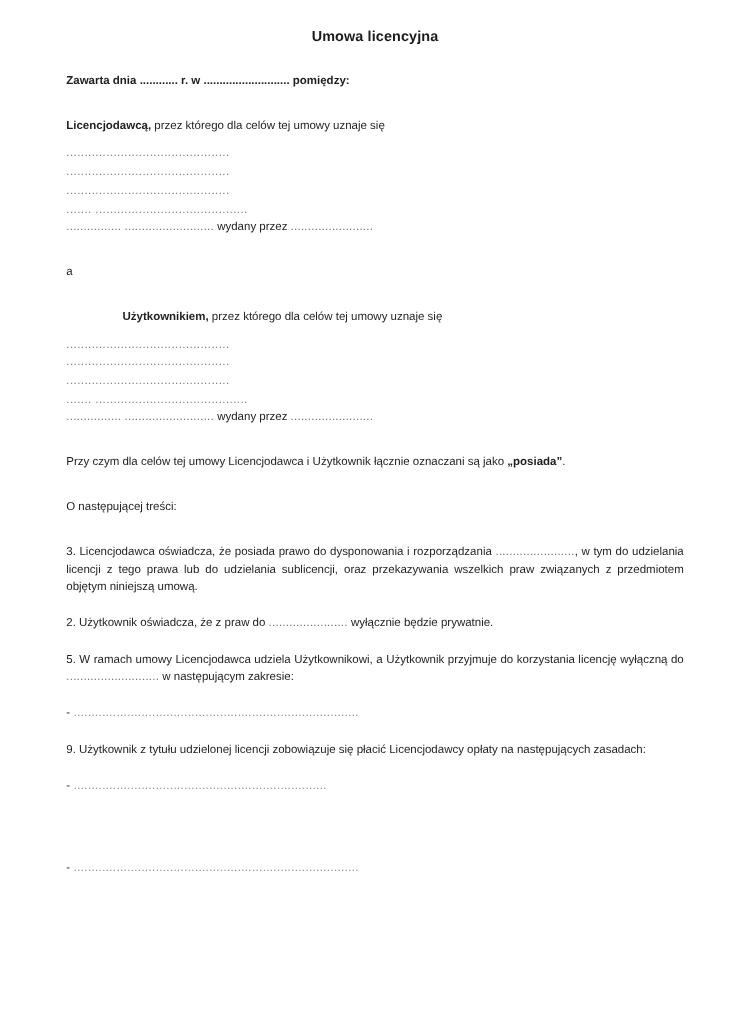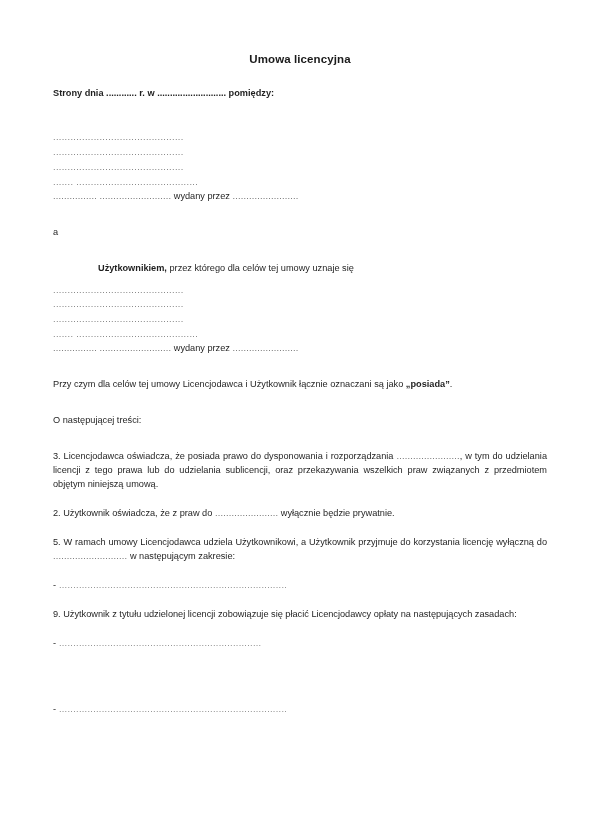--- a/index.html
+++ b/index.html
@@ -22,21 +22,21 @@
     box-sizing: border-box;
     padding: 0 53px 0 53px;
     overflow: hidden;
   }
   .doc-title {
     text-align: center;
     font-size: 11.5px;
     font-weight: bold;
     letter-spacing: 0.1px;
     margin: 0;
-    padding-top: 53px;
+    padding-top: 24px;
   }
   .para {
     font-size: 9.2px;
     line-height: 1.52;
     margin: 0;
     padding: 0;
     color: #1f1f1f;
   }
   .gap-lg { height: 22px; }
   .gap-md { height: 15px; }
@@ -73,24 +73,25 @@
 </style>
 </head>
 <body>
 
 <div class="page">
 
   <h1 class="doc-title">Umowa licencyjna</h1>
 
   <div class="gap-lg"></div>
 
-  <p class="para b">Strony dnia ............ r. w ........................... pomiędzy:</p>
+  <p class="para b">Zawarta dnia ............ r. w ........................... pomiędzy:</p>
 
   <div class="gap-lg"></div>
 
+  <p class="para"><span class="b">Licencjodawcą,</span><span> przez którego dla celów tej umowy uznaje się</span></p>
 
   <div class="gap-xs"></div>
 
   <p class="dots-line">.............................................</p>
   <p class="dots-line">.............................................</p>
   <p class="dots-line">.............................................</p>
   <p class="dots-line">....... ..........................................</p>
 
   <p class="para"><span class="inline-dots">................</span>&nbsp;<span class="inline-dots">..........................</span>&nbsp;<span>wydany przez</span>&nbsp;<span class="inline-dots">........................</span></p>
 

